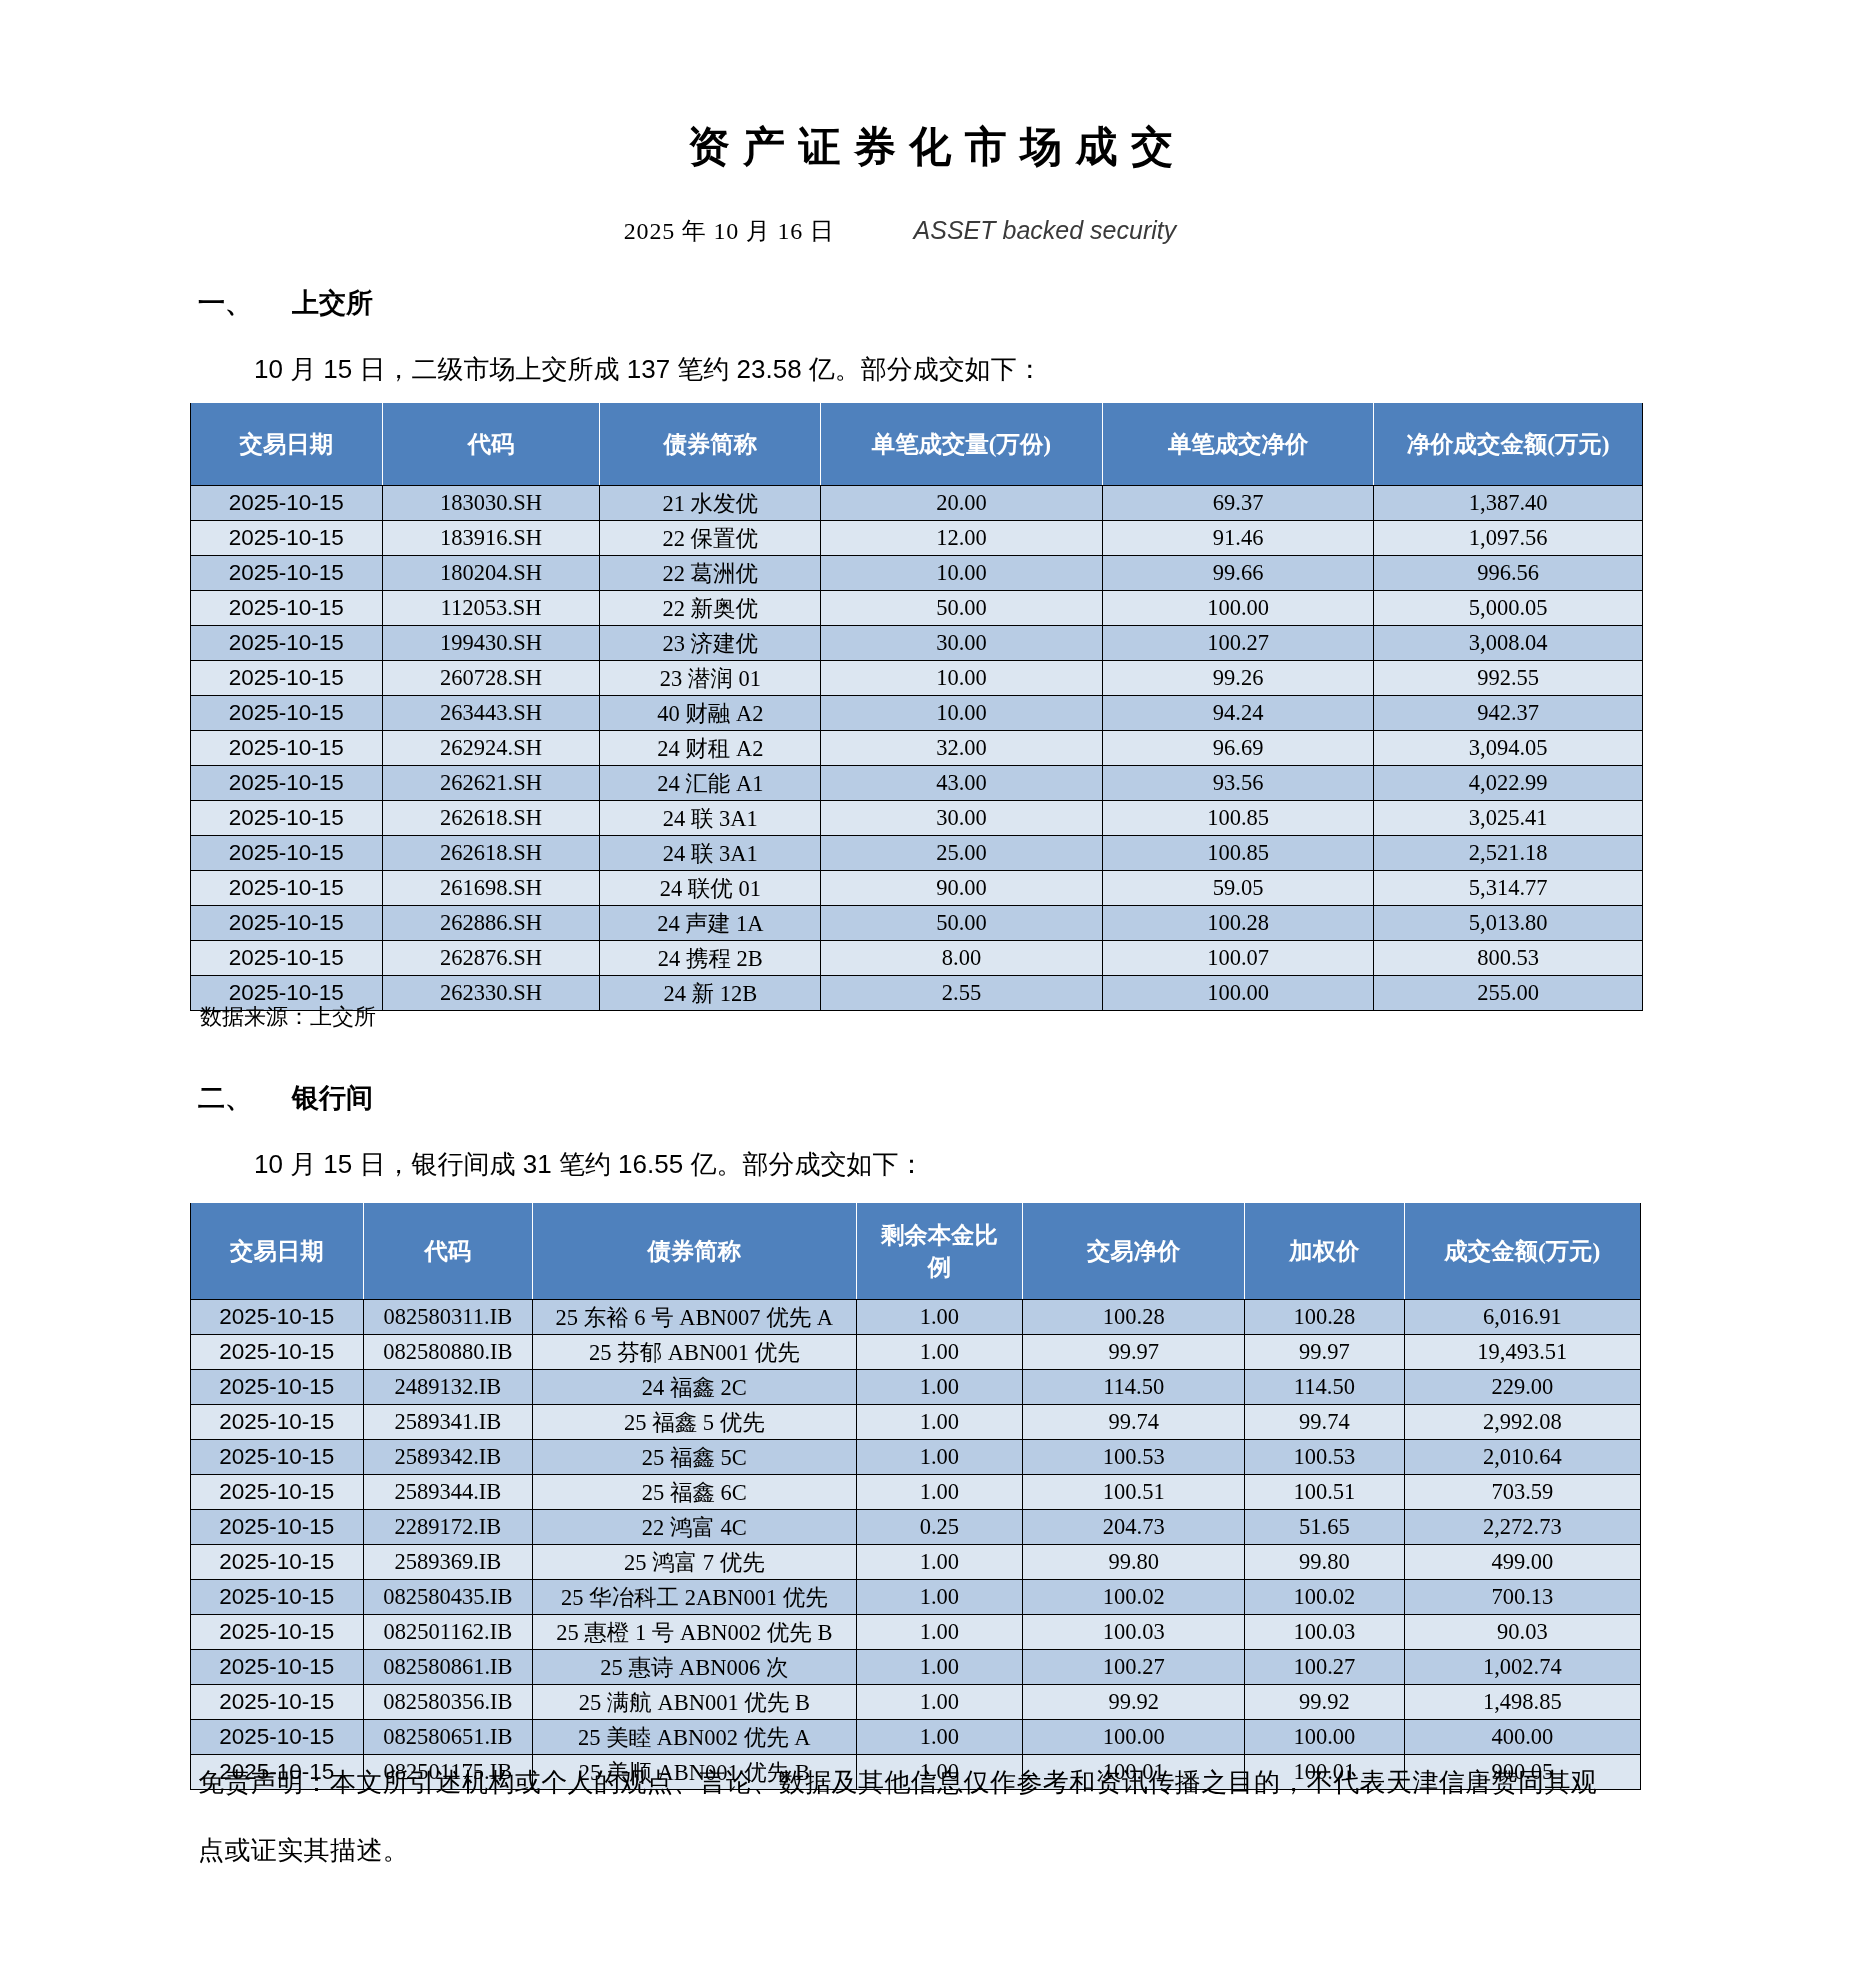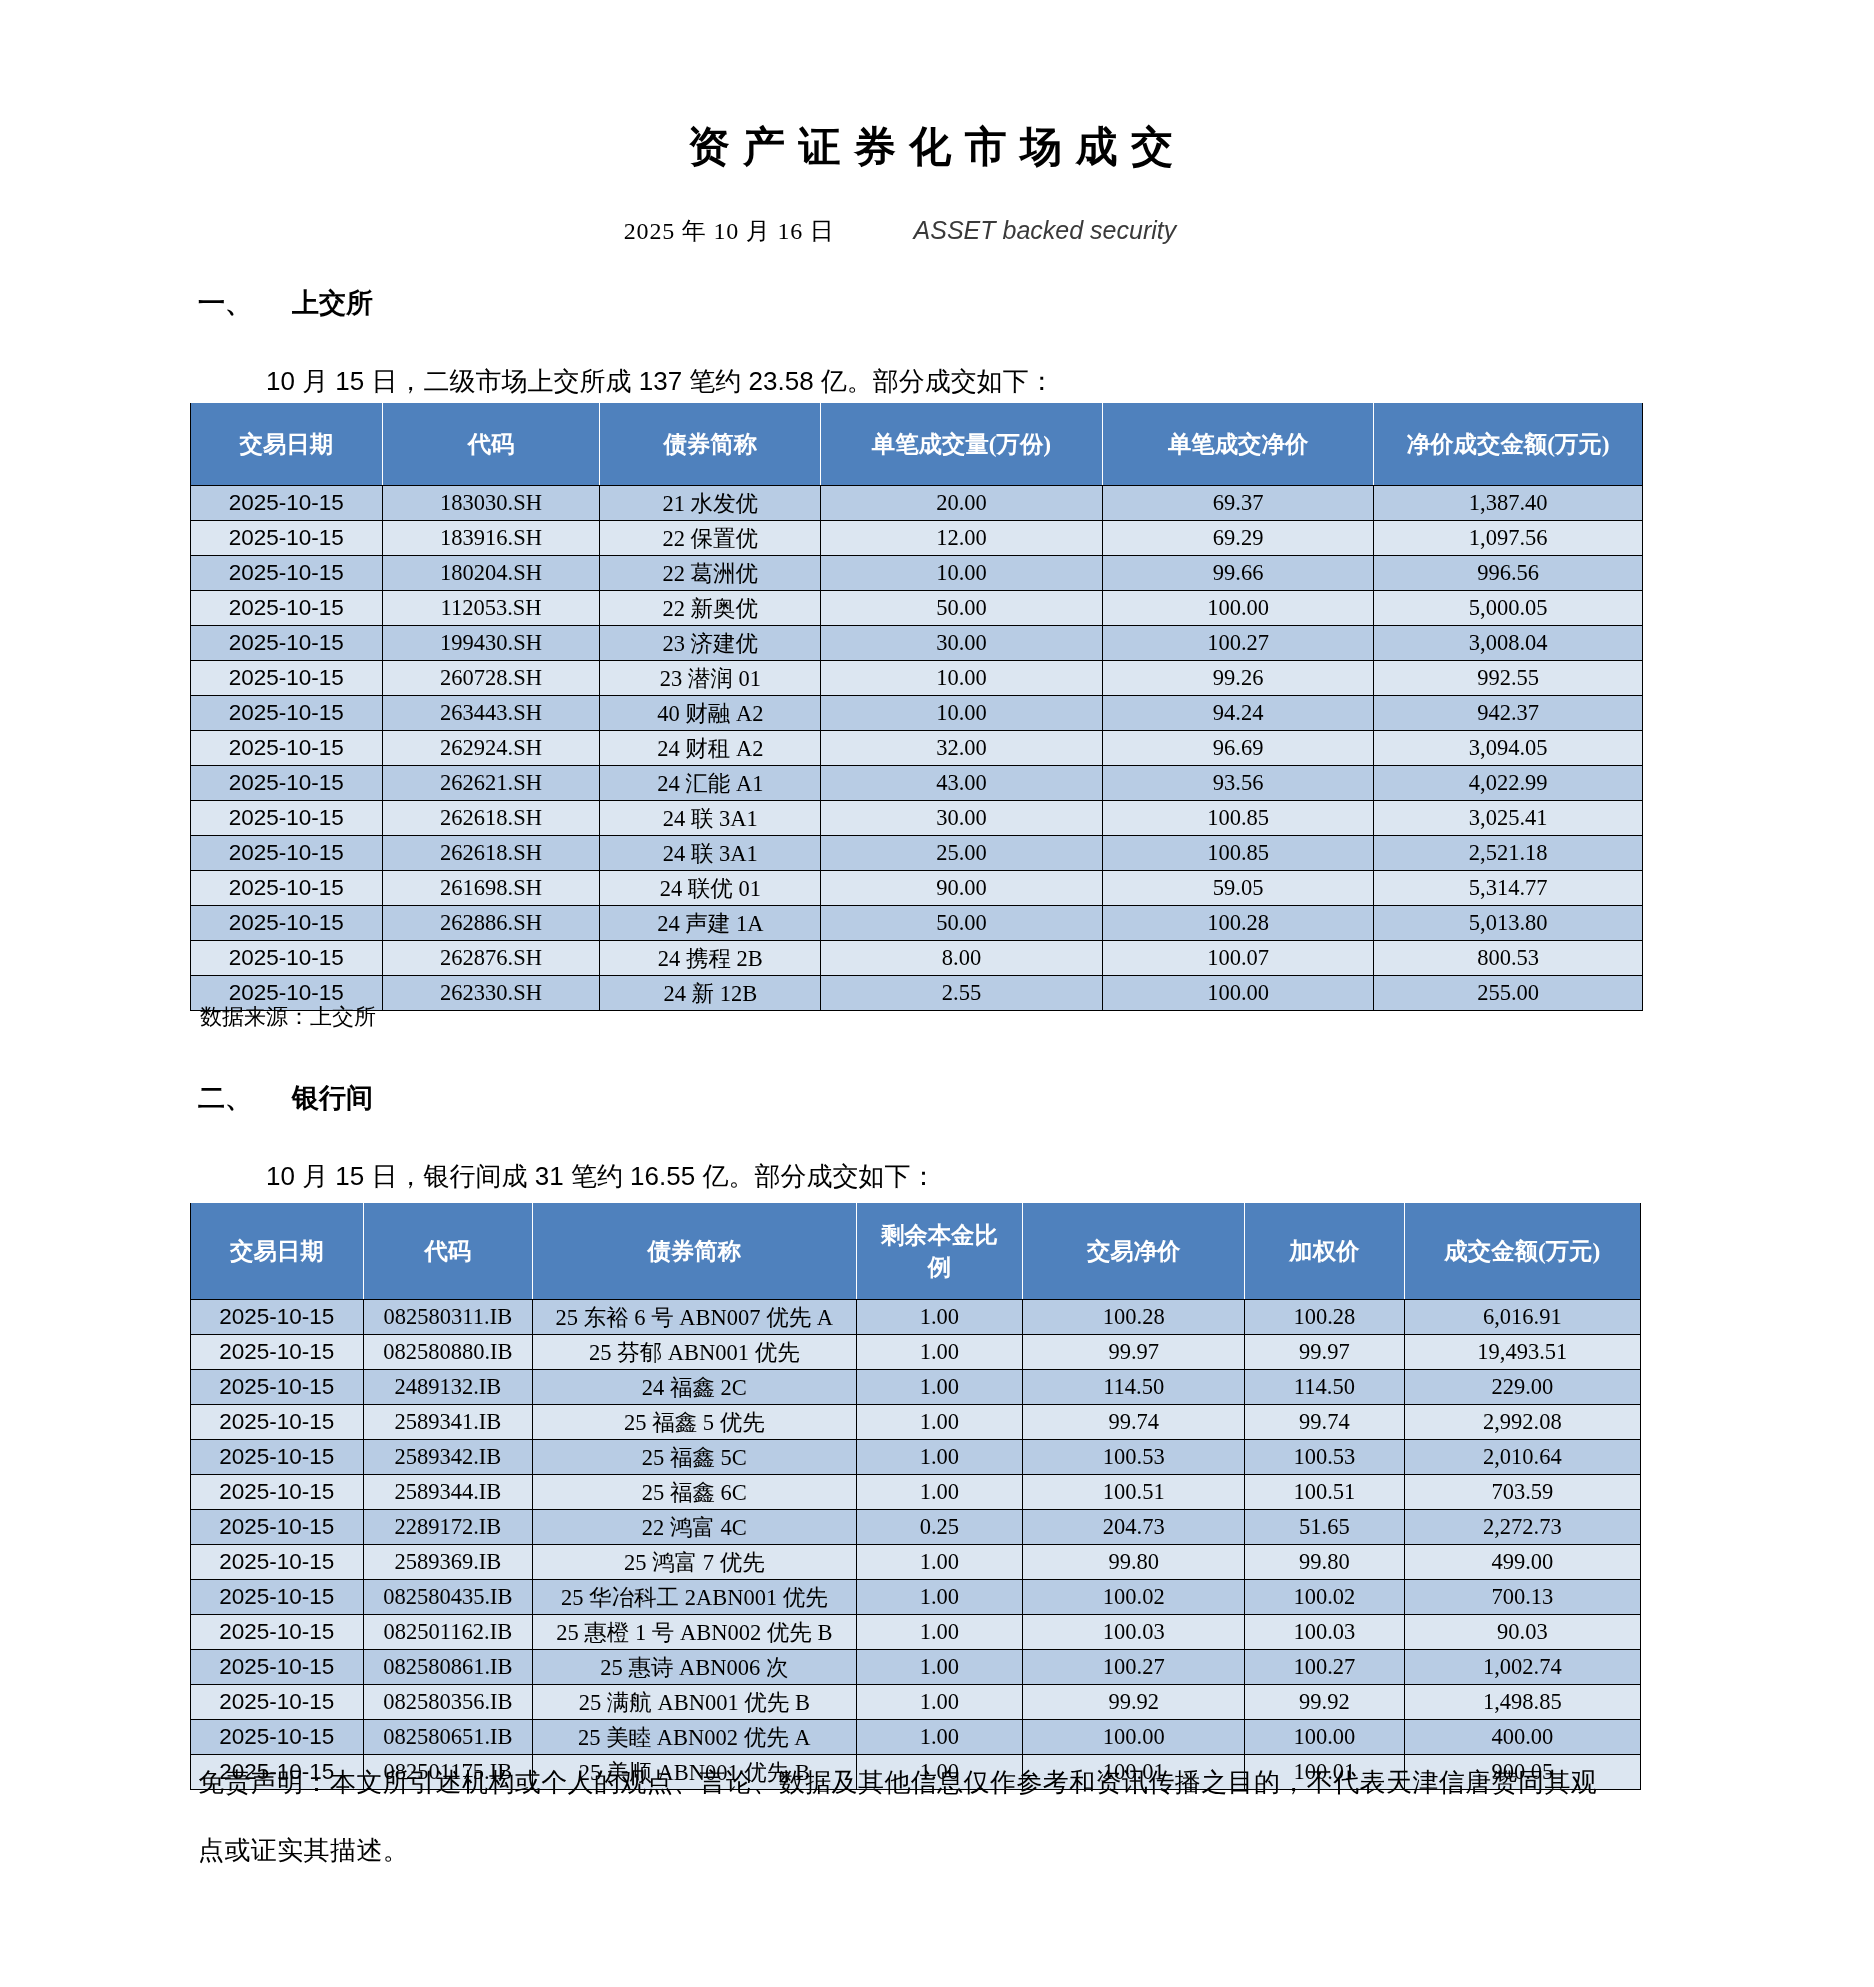--- a/index.html
+++ b/index.html
@@ -13,21 +13,21 @@
             align-items:baseline;gap:79px;font-size:24px;}
   .dateline .date{font-family:"Liberation Serif",serif;letter-spacing:0.8px;}
   .dateline .sub-en{font-style:italic;font-size:25px;font-family:"Liberation Sans",sans-serif;color:#3a3a3a;}
 
   .sec-heading{position:absolute;left:198px;font-size:27px;font-weight:bold;
                font-family:"Liberation Sans",sans-serif;}
   .sec-heading .num{margin-right:40px;}
   #sec1-heading{top:285px;}
   #sec2-heading{top:1080px;}
 
-  .intro{position:absolute;left:254px;margin:12px;font-size:26px;font-family:"Liberation Sans",sans-serif;}
+  .intro{position:absolute;left:254px;margin:0;font-size:26px;font-family:"Liberation Sans",sans-serif;}
   #intro1{top:352px;}
   #intro2{top:1147px;}
 
   .data-table{position:absolute;left:190px;border-collapse:collapse;table-layout:fixed;
               border:1.7px solid #000;border-top:none;}
   #table1{top:403px;width:1453px;}
   #table2{top:1203px;width:1451px;}
 
   .data-table th{background:var(--header-bg,#4F81BD);color:#ffffff;font-weight:bold;
                  font-size:23.4px;font-family:Liberation Serif, serif;
@@ -95,21 +95,21 @@
           <td class="col2">21 水发优</td>
           <td class="col3">20.00</td>
           <td class="col4">69.37</td>
           <td class="col5">1,387.40</td>
         </tr>
         <tr class="even">
           <td class="col0">2025-10-15</td>
           <td class="col1">183916.SH</td>
           <td class="col2">22 保置优</td>
           <td class="col3">12.00</td>
-          <td class="col4">69.29</td>
+          <td class="col4">91.46</td>
           <td class="col5">1,097.56</td>
         </tr>
         <tr class="odd">
           <td class="col0">2025-10-15</td>
           <td class="col1">180204.SH</td>
           <td class="col2">22 葛洲优</td>
           <td class="col3">10.00</td>
           <td class="col4">99.66</td>
           <td class="col5">996.56</td>
         </tr>

